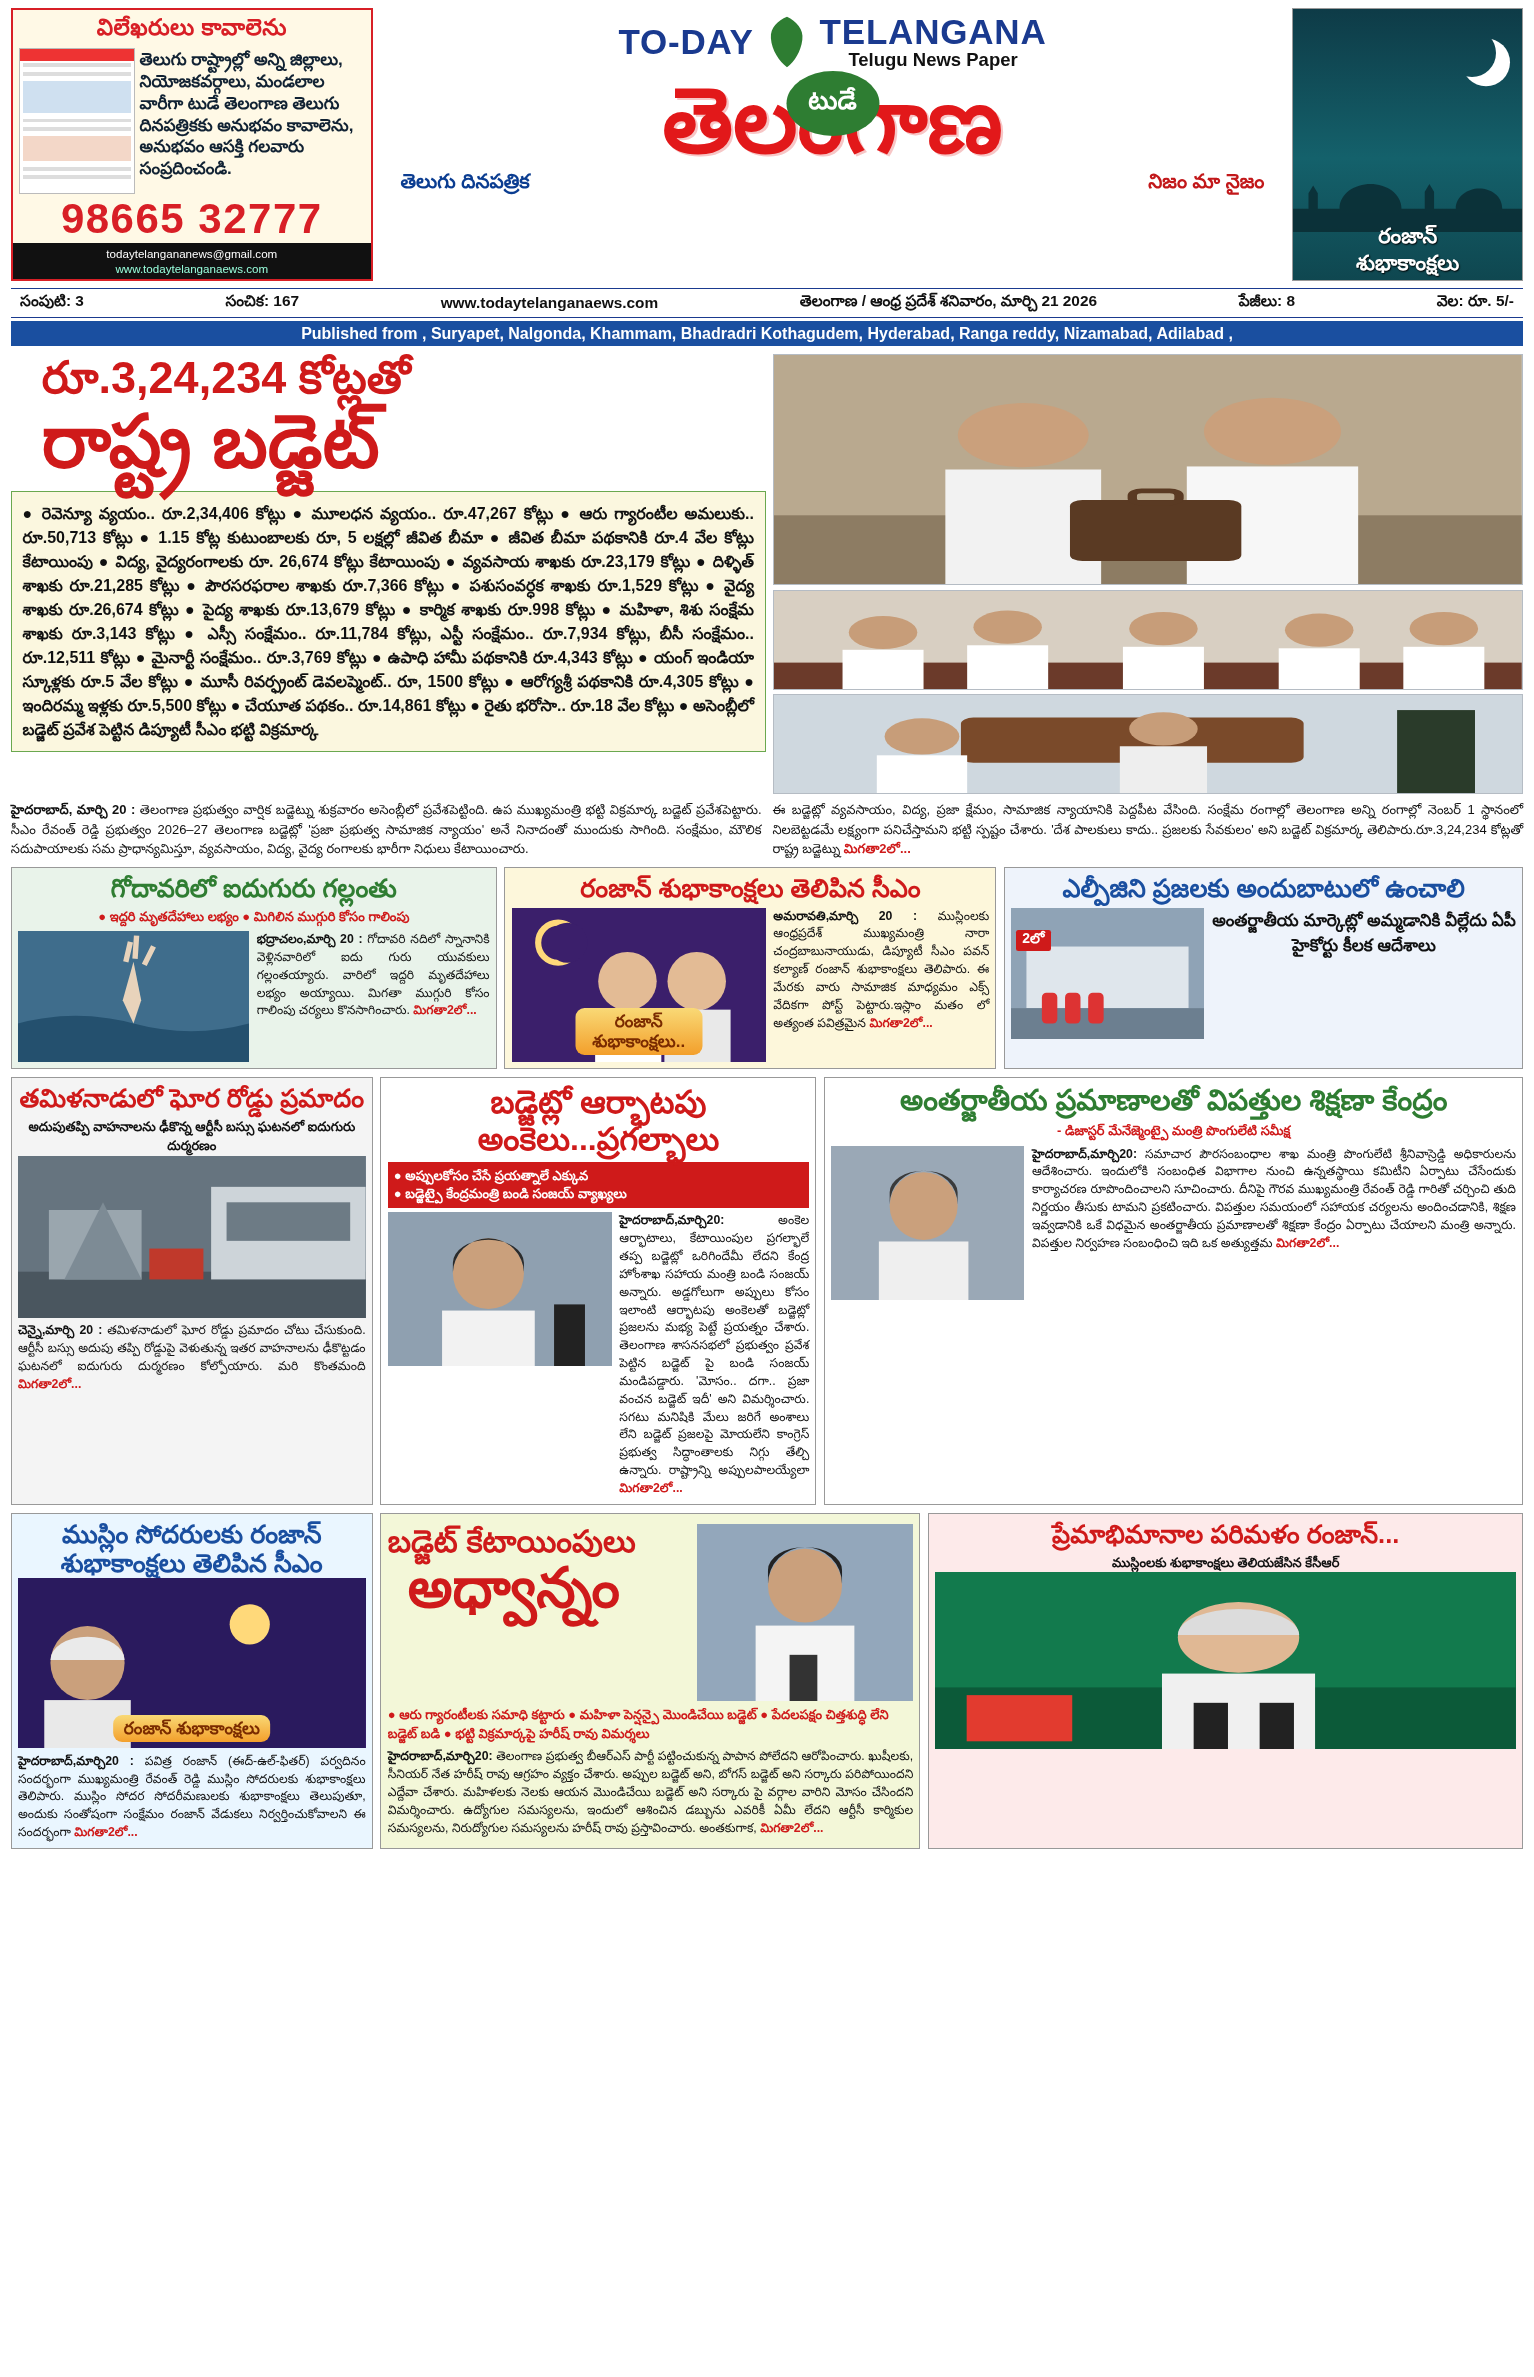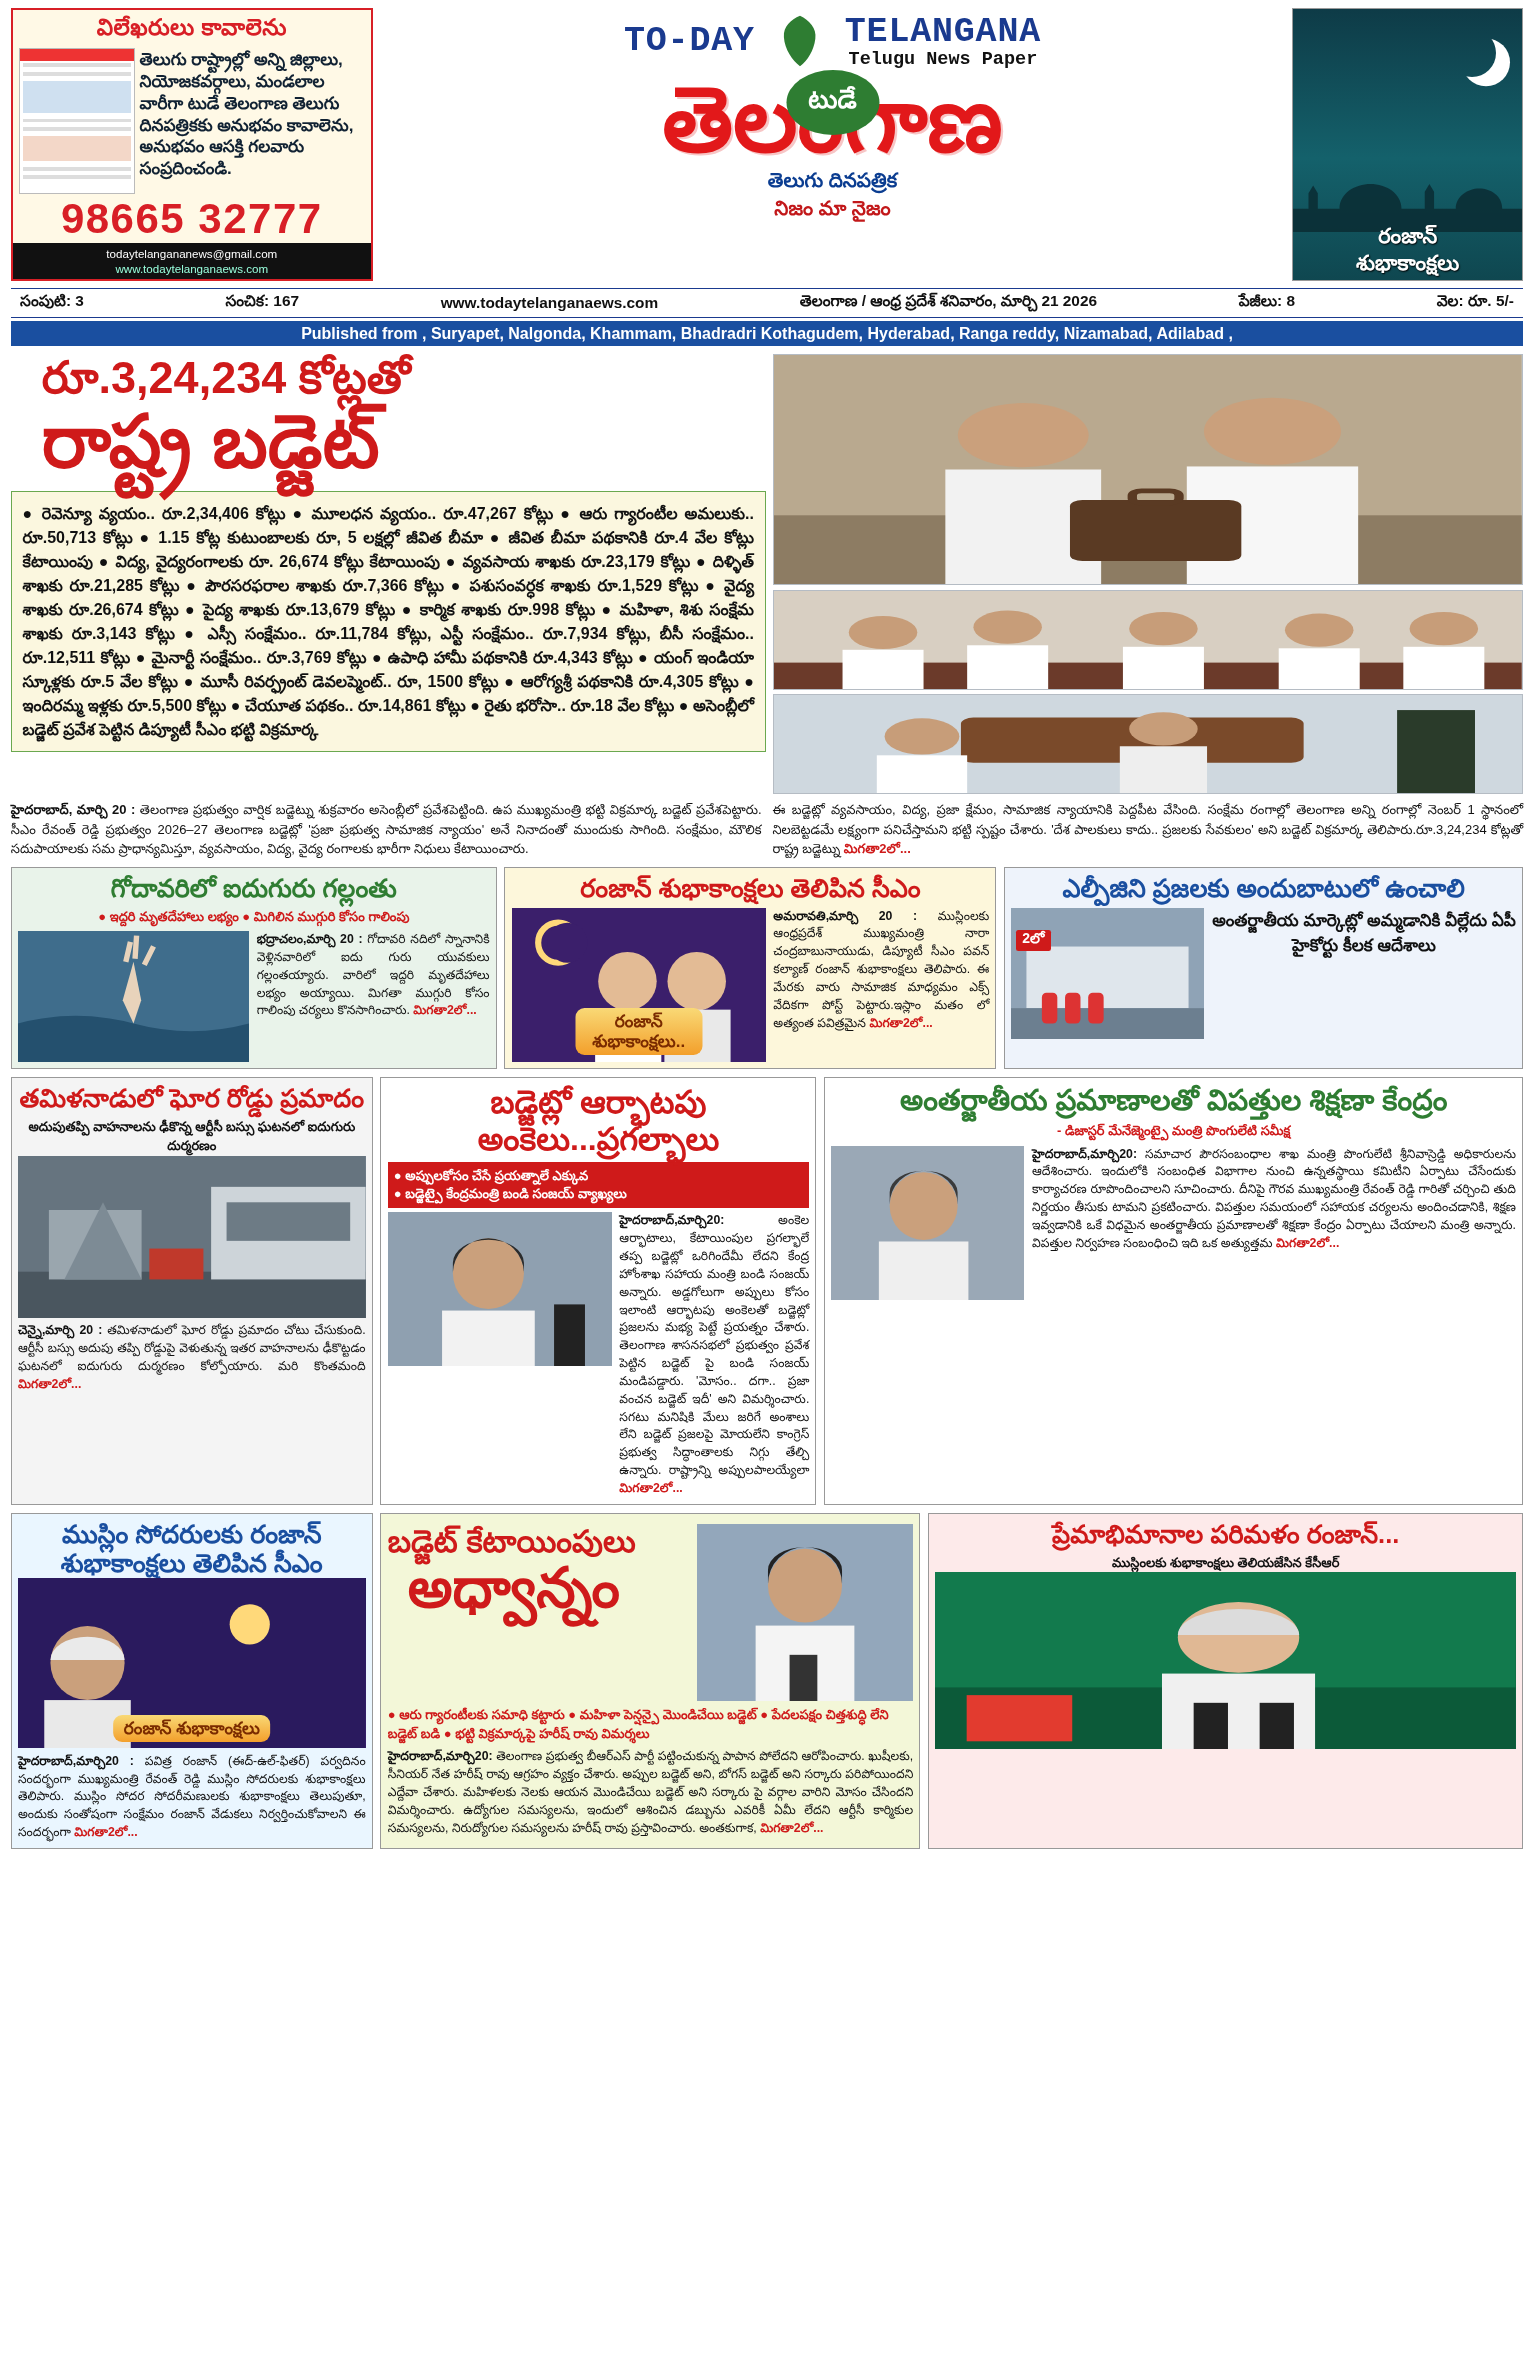--- a/index.html
+++ b/index.html
@@ -39,32 +39,32 @@
     text-align:center; font-size:42px; font-weight:bold; color:#d81f26;
     letter-spacing:1.5px; line-height:1; padding:1.5px 0 3.1px 0;
   }
   .ad-mail {
     background:#111; color:#fff; font-size:11.6px; text-align:center;
     padding:2.3px 1.5px; line-height:1.35;
   }
   .ad-mail .m2 { color:#9fd; }
 
   .title-box { flex:1; text-align:center; position:relative; }
-  .today-row { display:flex; align-items:center; justify-content:center; gap:22px; margin-top:4.6px;font-family:Liberation Mono, monospace; }
+  .today-row { display:flex; align-items:center; justify-content:center; gap:10px; margin-top:4.6px; }
   .today-word { font-size:35px; font-weight:bold; color:#1a3a8f; letter-spacing:0.8px; }
   .tg-map { width:46px; height:54px; }
   .tel-word { font-size:35px; font-weight:bold; color:#1a3a8f; letter-spacing:0.8px; }
   .tel-sub { font-size:18.5px; font-weight:bold; color:#111; margin-top:-3.1px;}
   .tude { font-size:26px; font-weight:bold; color:#fff; }
   .logo-telugu {
     font-size:91px; font-weight:bold; color:#e2181a; line-height:1;
     margin-top:4.6px; font-family:"Liberation Serif", serif;
     text-shadow: 2.3px 2.3px 0 #f7c6c6;
   }
-  .logo-bottom { display:flex; justify-content:space-between; padding:3.1px 20px 0 20px;flex-direction:column; }
+  .logo-bottom { display:flex; justify-content:space-between; padding:3.1px 20px 0 20px; }
   .logo-bottom div { font-size:20px; font-weight:bold; color:#0b3d91; }
   .logo-bottom .right { color:#c2181a; }
 
   .ramzan-box {
     width: 231px; border:0.8px solid #999; position:relative; overflow:hidden;
     background: linear-gradient(#0e3b47, #14616b 55%, #0f4750);
     color:#fff; text-align:center;
   }
   .moon { position:absolute; right:26px; top:20px; width:48px; height:48px;
     border-radius:50%; box-shadow: 14px 9.3px 0 0 #ffffff; }

